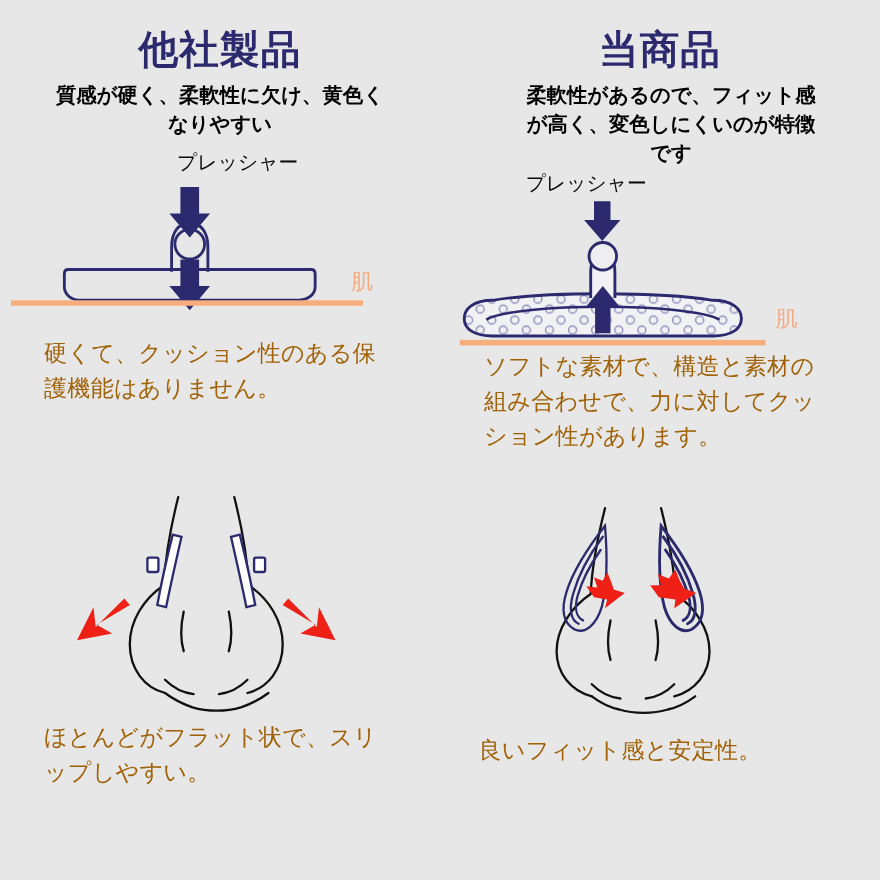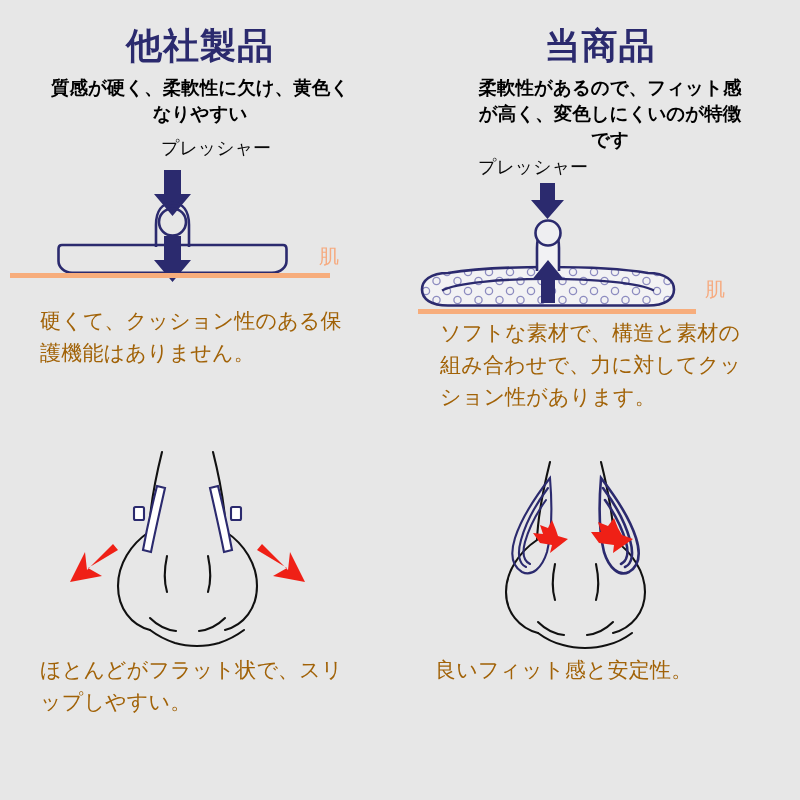--- a/index.html
+++ b/index.html
@@ -69,21 +69,21 @@
   .caption {
     color: #a16207;
     font-size: 21px;
     text-align: left;
     line-height: 1.52;
     letter-spacing: 0.2px;
   }
   .cap-top-left { width: 320px; margin-top: 14px; }
   .cap-top-right { width: 320px; }
   .cap-bot-left { width: 320px; }
-  .cap-bot-right { width: 330px; margin-top: 0; }
+  .cap-bot-right { width: 330px; margin-top: 12px; }
 
   .nose-wrap {
     position: relative;
     width: 400px;
     height: 215px;
   }
 
   .spacer-mid { height: 26px; width: 100%; }
 </style>
 </head>

